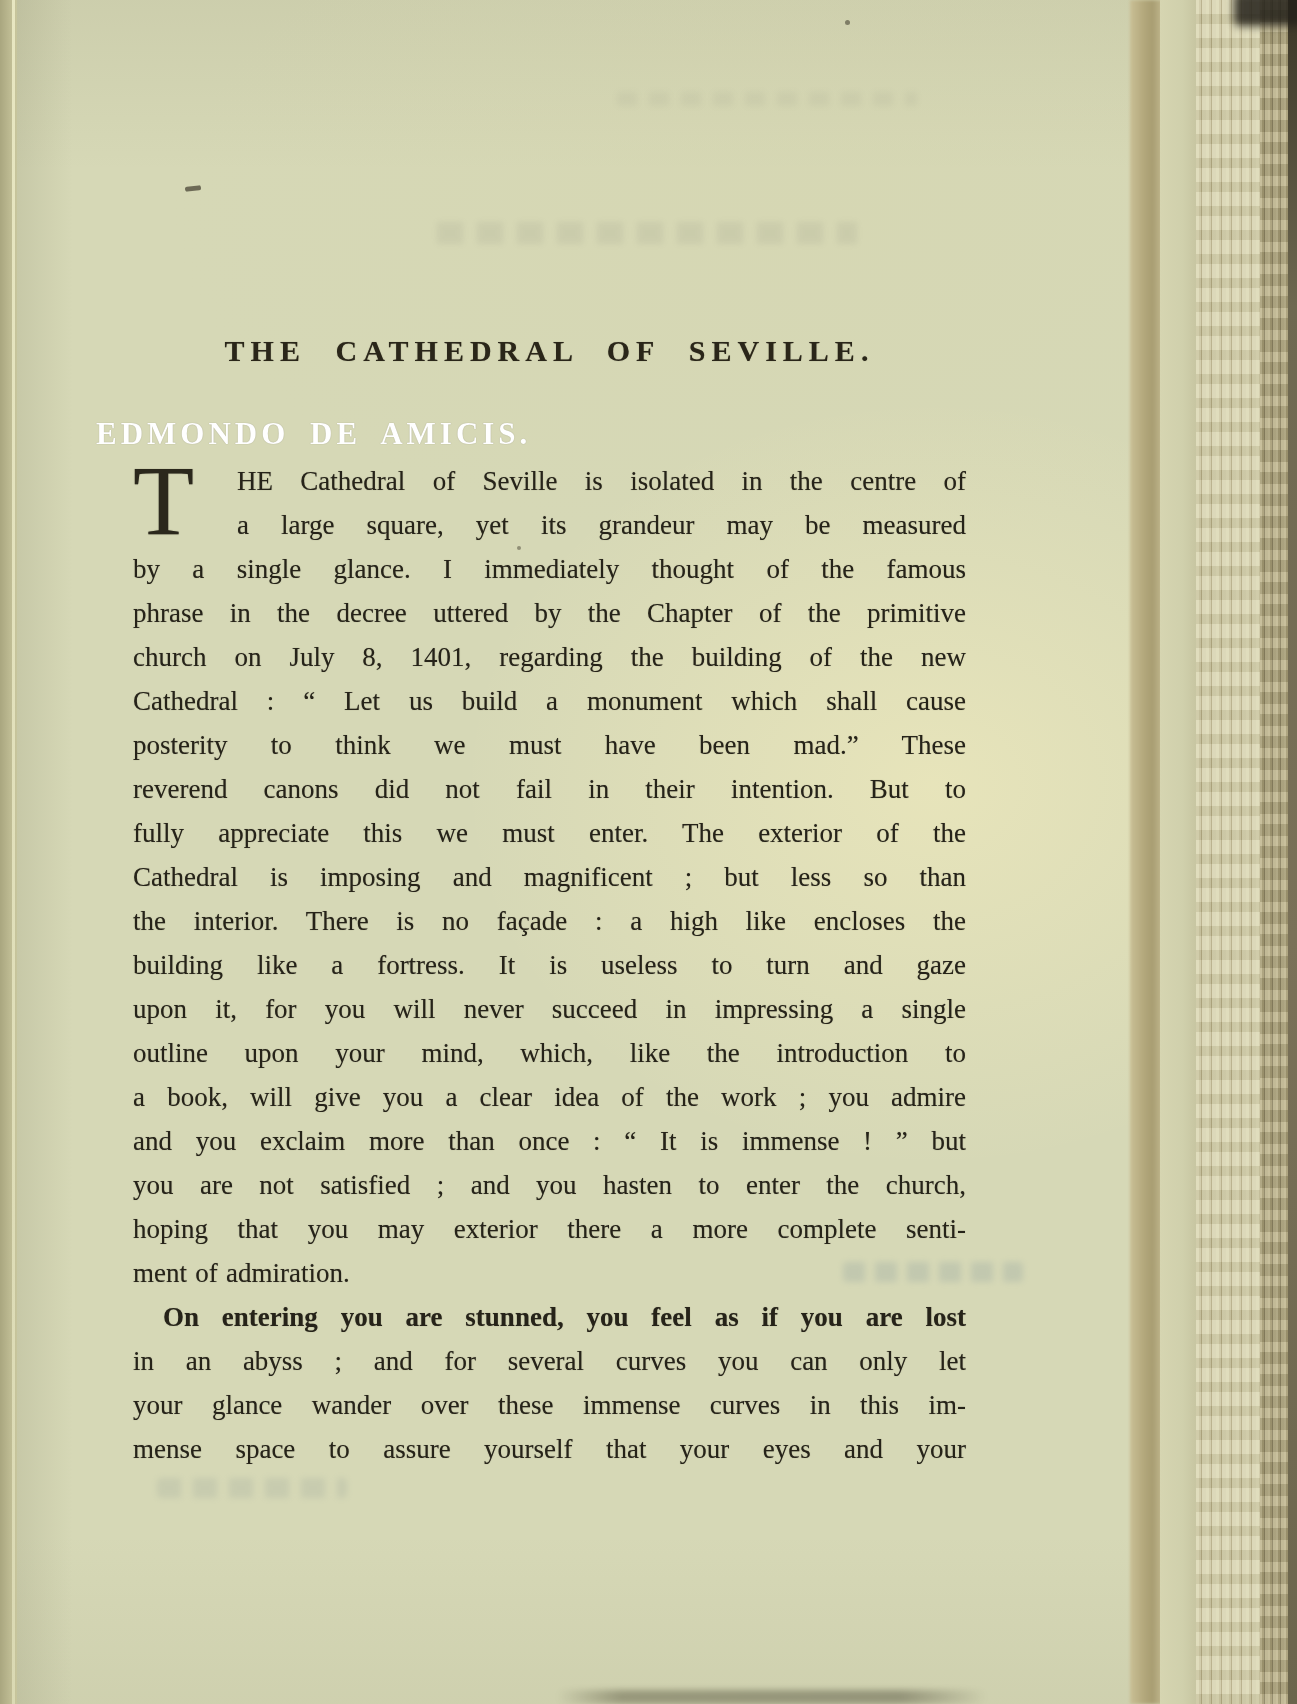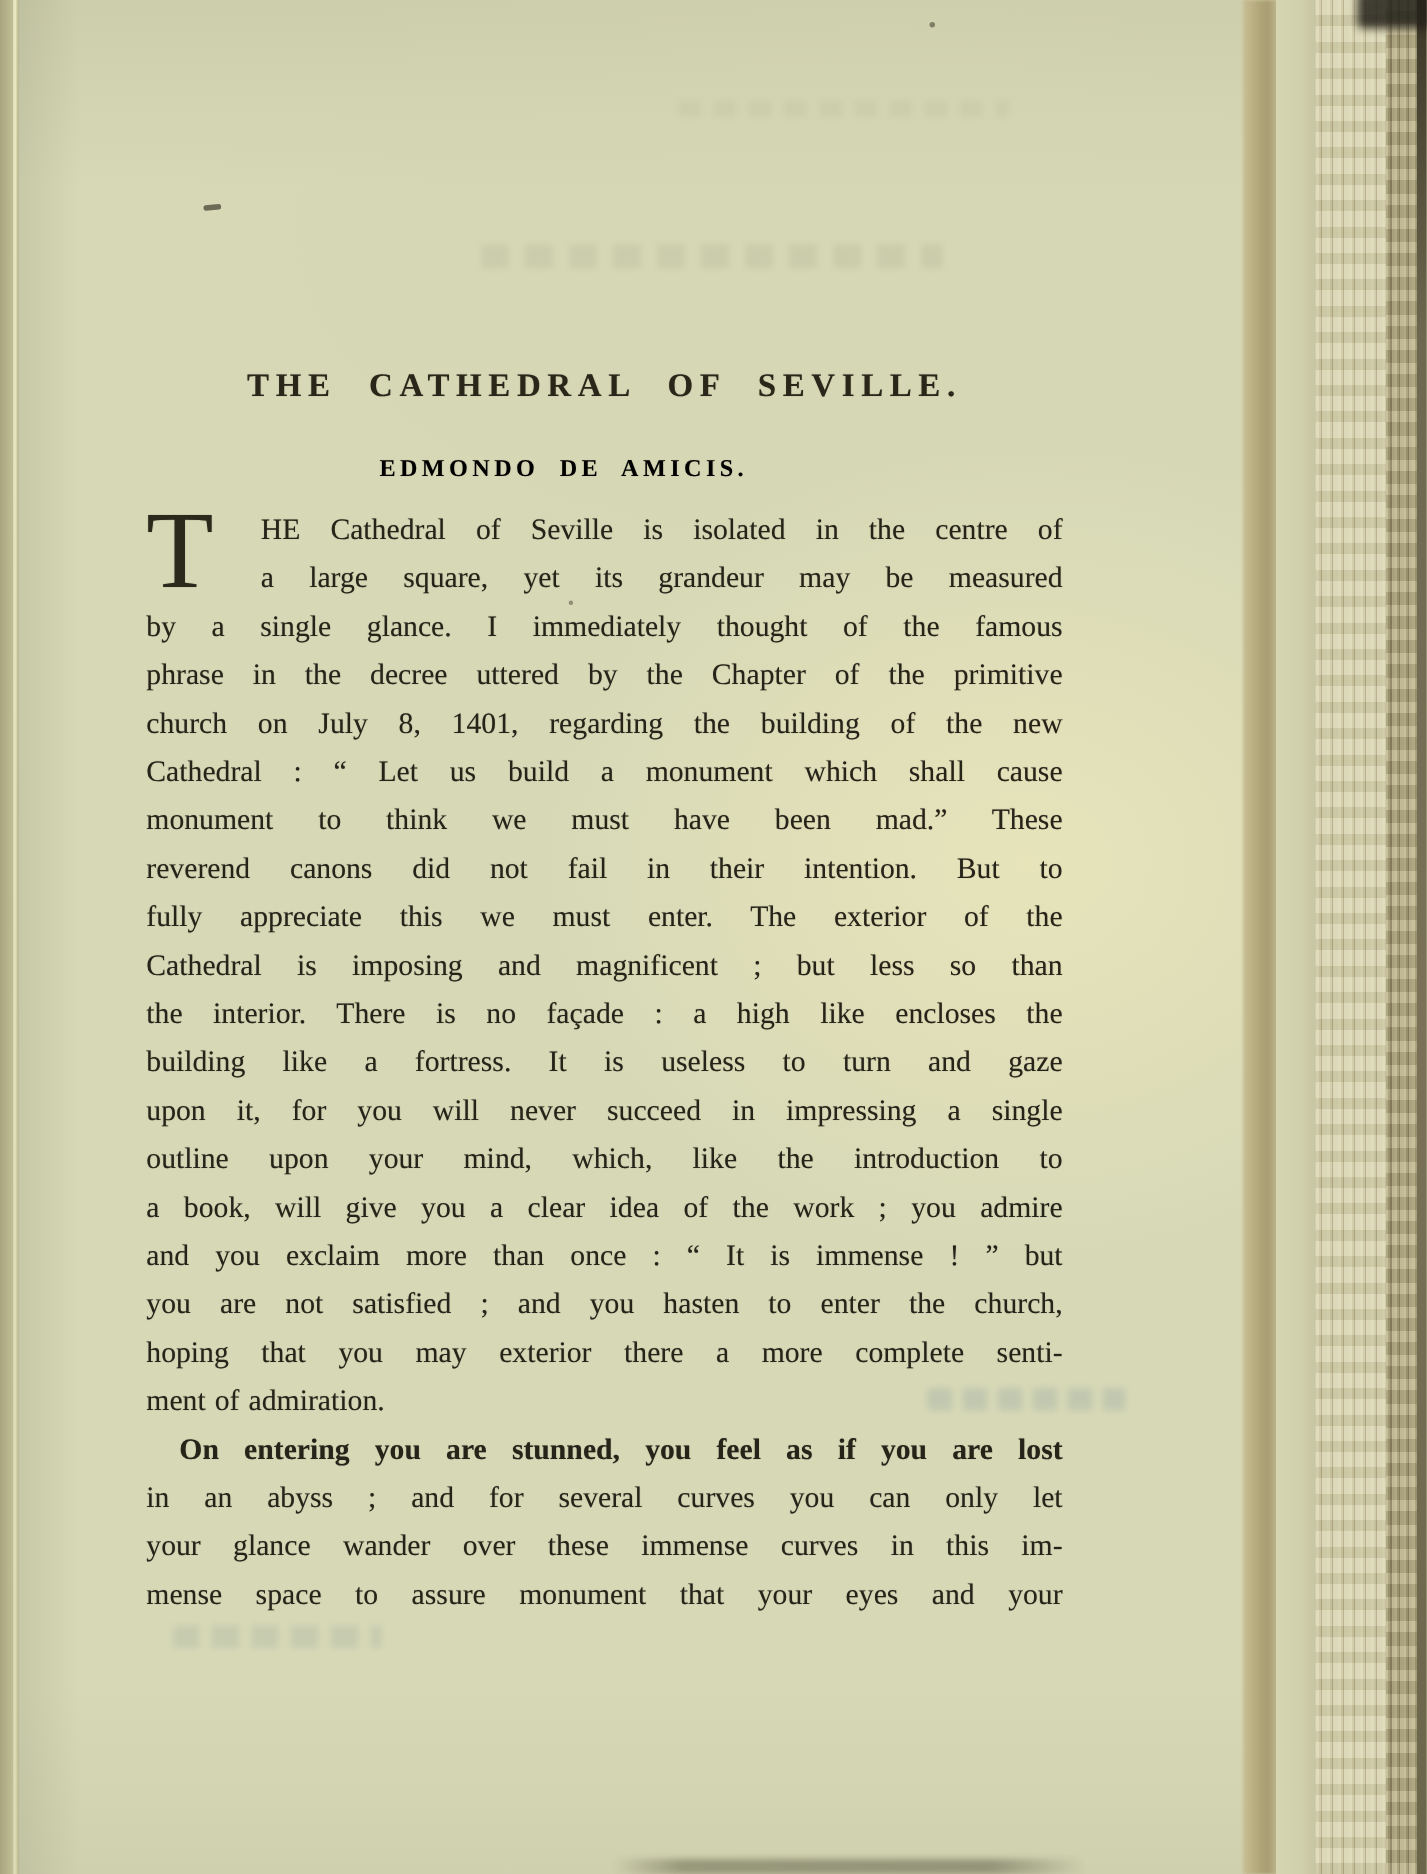--- a/index.html
+++ b/index.html
@@ -67,21 +67,21 @@
 
   
   .title{
     position:absolute;left:133px;top:312px;width:833px;
     text-align:center;font-size:30px;font-weight:700;color:#2a2619;
     letter-spacing:6px;word-spacing:16px;line-height:38px;
     text-shadow:0 0 1px rgba(42,38,25,.4);
   }
   .author{
     position:absolute;left:96px;top:393px;width:833px;
-    text-align:center;font-size:22px;font-weight:700;color:#000000;
+    font-size:31px;font-weight:700;color:#ffffff;
     letter-spacing:4px;word-spacing:9px;line-height:30px;
     text-shadow:0 0 1px rgba(42,38,25,.35);
   }
   .body-text{
     position:absolute;left:133px;top:459px;width:833px;
     font-size:27px;color:#262319;word-spacing:1.5px;
     text-shadow:0 0 1px rgba(38,35,25,.35);
   }
   .para{overflow:visible;}
   .line{
@@ -139,39 +139,39 @@
 
   <div class="body-text">
       <div class="para">
         <div class="dropcap">T</div>
         <div class="line">HE Cathedral of Seville is isolated in the centre of</div>
         <div class="line">a large square, yet its grandeur may be measured</div>
         <div class="line">by a single glance. I immediately thought of the famous</div>
         <div class="line">phrase in the decree uttered by the Chapter of the primitive</div>
         <div class="line">church on July 8, 1401, regarding the building of the new</div>
         <div class="line">Cathedral : “ Let us build a monument which shall cause</div>
-        <div class="line">monument to think we must have been mad.” These</div>
+        <div class="line">posterity to think we must have been mad.” These</div>
         <div class="line">reverend canons did not fail in their intention. But to</div>
         <div class="line">fully appreciate this we must enter. The exterior of the</div>
         <div class="line">Cathedral is imposing and magnificent ; but less so than</div>
         <div class="line">the interior. There is no façade : a high like encloses the</div>
         <div class="line">building like a fortress. It is useless to turn and gaze</div>
         <div class="line">upon it, for you will never succeed in impressing a single</div>
         <div class="line">outline upon your mind, which, like the introduction to</div>
         <div class="line">a book, will give you a clear idea of the work ; you admire</div>
         <div class="line">and you exclaim more than once : “ It is immense ! ” but</div>
         <div class="line">you are not satisfied ; and you hasten to enter the church,</div>
         <div class="line">hoping that you may exterior there a more complete senti-</div>
         <div class="line endline">ment of admiration.</div>
       </div>
       <div class="para">
         <div class="line indent">On entering you are stunned, you feel as if you are lost</div>
         <div class="line">in an abyss ; and for several curves you can only let</div>
         <div class="line">your glance wander over these immense curves in this im-</div>
-        <div class="line">mense space to assure monument that your eyes and your</div>
+        <div class="line">mense space to assure yourself that your eyes and your</div>
       </div>
     </div>
 
   <div class="fore-edge">
     <div class="edge-tan"></div>
     <div class="edge-sage"></div>
     <div class="edge-striae-light"></div>
     <div class="edge-striae-dark"></div>
     <div class="edge-outer"></div>
     <div class="edge-corner-shadow"></div>

